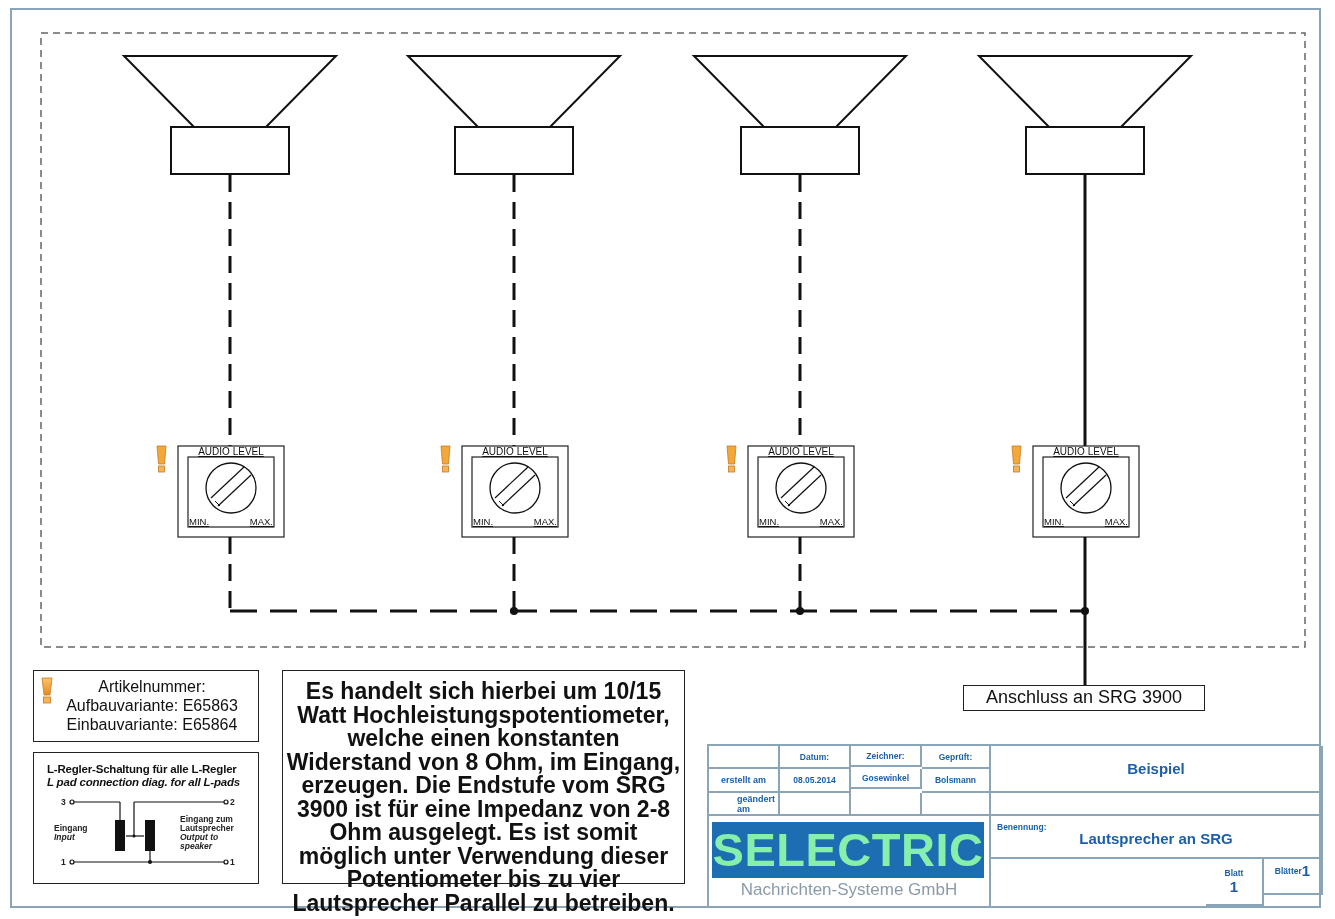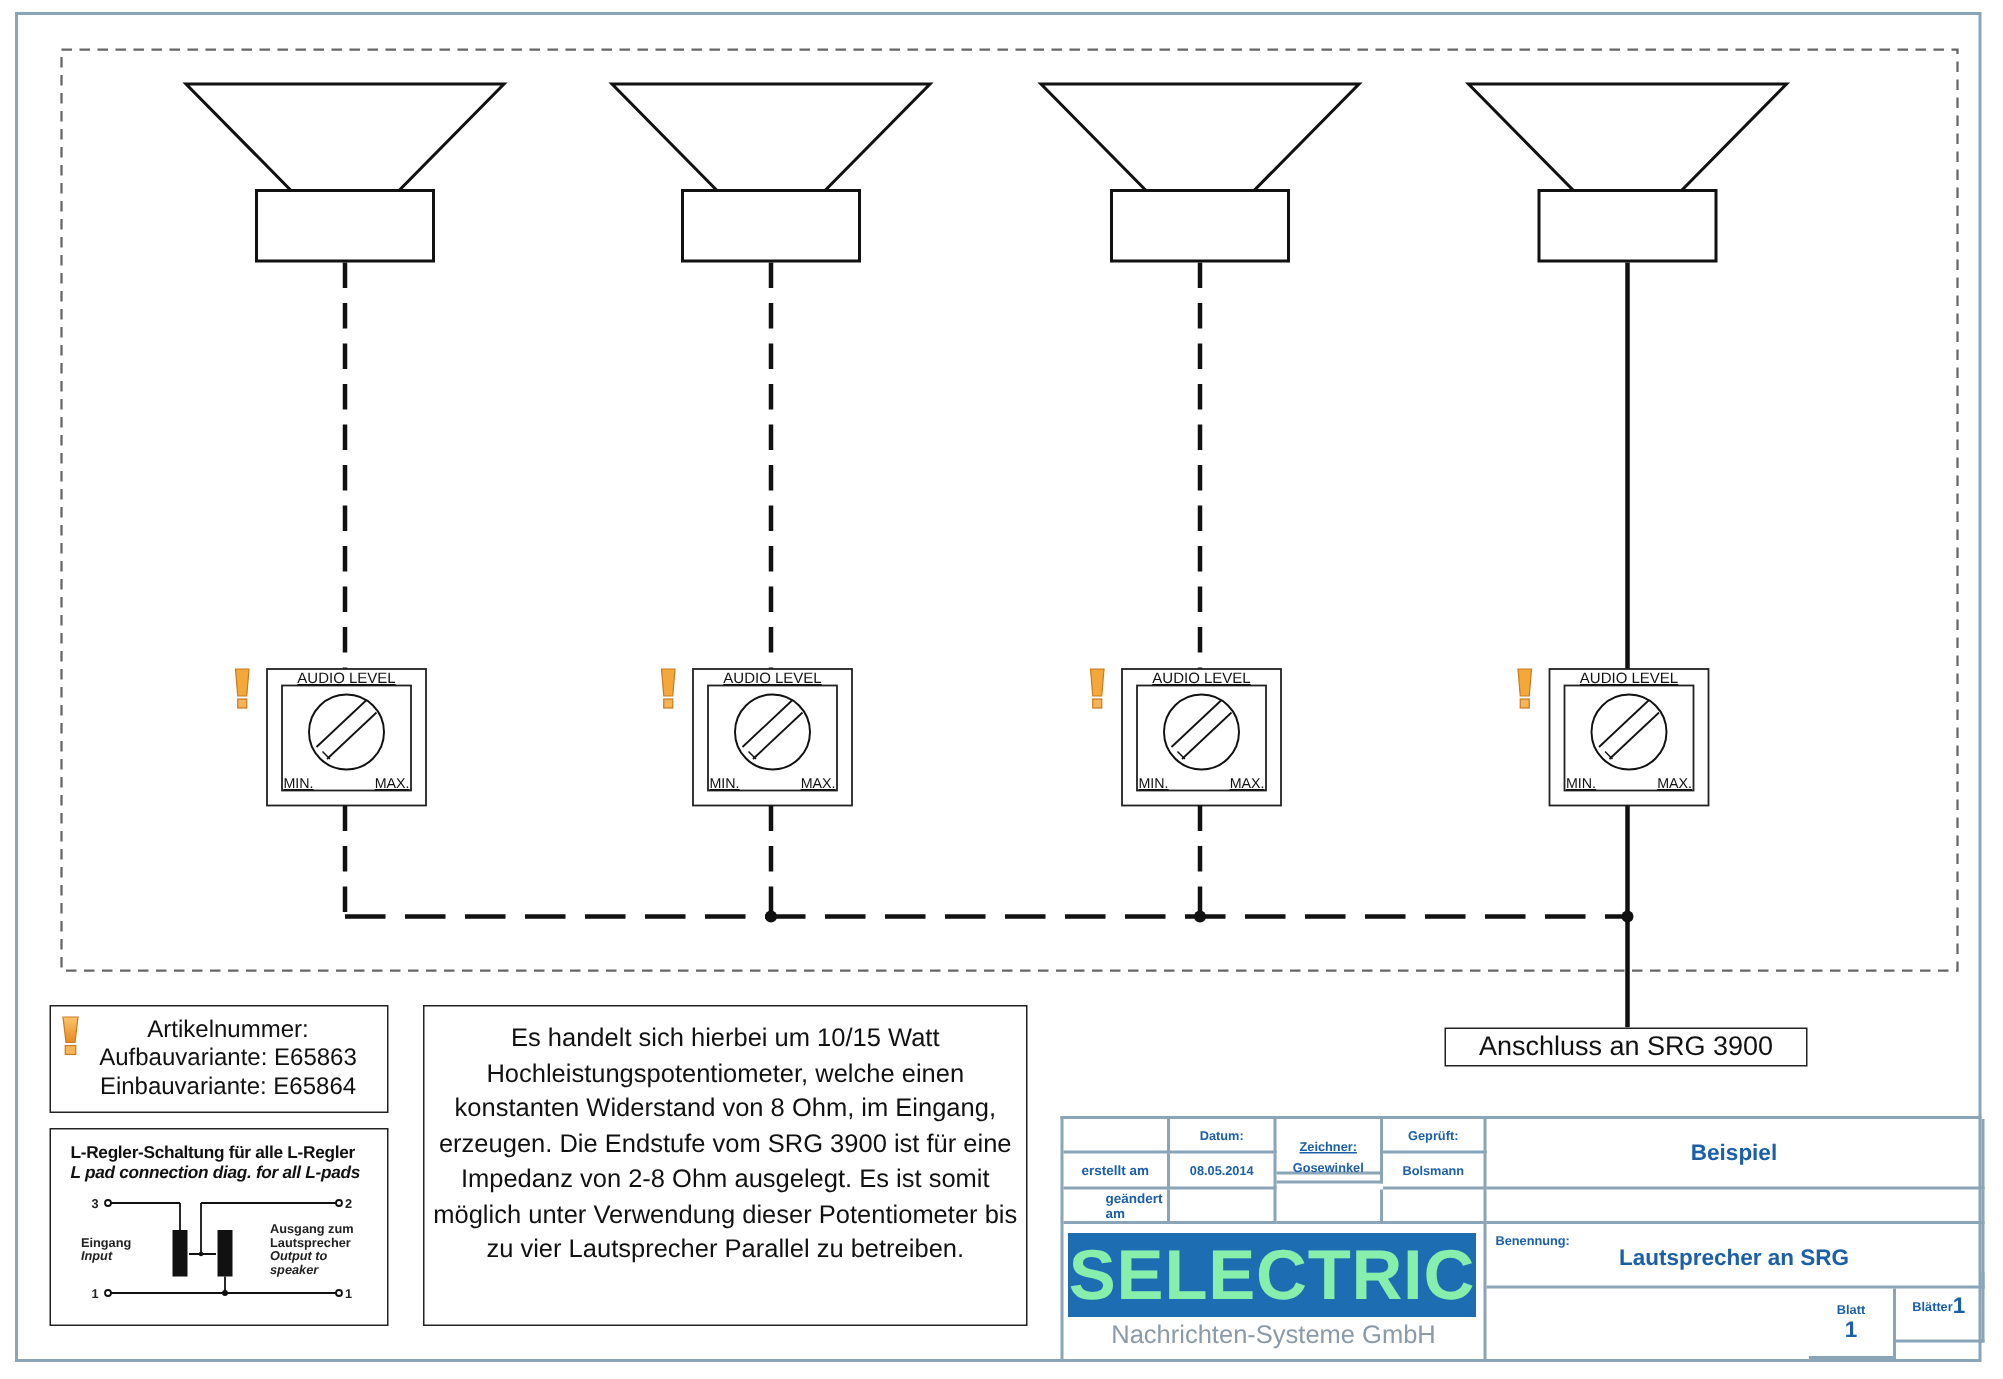--- a/index.html
+++ b/index.html
@@ -6,21 +6,21 @@
   body { width: 1335px; height: 919px; position: relative; overflow: hidden; font-family: "Liberation Sans", sans-serif; }
   .frame { position: absolute; left: 10px; top: 8px; width: 1311px; height: 900px; border: 2px solid #8aa4b8; box-sizing: border-box; }
   svg.diagram { position: absolute; left: 0; top: 0; }
   .box { position: absolute; border: 1.5px solid #222; background: #fff; box-sizing: border-box; color: #111; }
   .artikel { left: 33px; top: 670px; width: 226px; height: 72px; text-align: center; font-size: 16px; line-height: 19px; padding-top: 6px; padding-left: 12px; }
   .artikel .warn { position: absolute; left: 7px; top: 6px; }
   .lpad { left: 33px; top: 752px; width: 226px; height: 132px; }
   .lpad .t1 { position: absolute; left: 13px; top: 10px; font-size: 11.5px; font-weight: bold; letter-spacing: -0.2px; }
   .lpad .t2 { position: absolute; left: 13px; top: 23px; font-size: 11.5px; font-weight: bold; font-style: italic; letter-spacing: -0.2px; }
   .lpad .small { position: absolute; font-size: 8.5px; line-height: 9px; font-weight: bold; color: #222; }
-  .note { left: 282px; top: 670px; width: 403px; height: 214px; text-align: center; font-size: 17px; line-height: 23.5px; padding-top: 9px; }
+  .note { left: 282px; top: 670px; width: 403px; height: 214px; text-align: center; font-size: 23px; line-height: 23.5px; padding-top: 9px; font-weight: bold; }
   .anschluss { left: 963px; top: 685px; width: 242px; height: 26px; text-align: center; font-size: 18px; line-height: 23px; border: 1.2px solid #222; }
   .tb { position: absolute; left: 707px; top: 744px; width: 614px; height: 164px; border: 2px solid #8aa4b8; border-right: none; border-bottom: none; box-sizing: border-box; color: #1b5fa8; }
   .cell { position: absolute; box-sizing: border-box; border-right: 2px solid #8aa4b8; border-bottom: 2px solid #8aa4b8; font-weight: bold; display: flex; align-items: center; justify-content: center; }
   .hdr { font-size: 8.5px; }
   .val { font-size: 8.5px; }
   .lab { font-size: 9px; }
   .logo-wrap { position: absolute; left: 0; top: 70px; width: 282px; height: 92px; border-right: 2px solid #8aa4b8; box-sizing: border-box; }
   .logo { position: absolute; left: 3px; top: 6px; width: 272px; height: 56px; background: #1d6db2; color: #86efac; font-size: 47px; font-weight: bold; text-align: center; line-height: 56px; letter-spacing: 0.5px; }
   .logo-sub { position: absolute; left: 0; top: 64px; width: 280px; text-align: center; color: #8a9aa8; font-size: 17px; }
 </style>
@@ -149,37 +149,37 @@
     <rect x="111" y="67" width="10" height="31" fill="#111"></rect>
     <circle cx="116" cy="109" r="2" fill="#111"></circle>
     <circle cx="100" cy="83" r="1.5" fill="#111"></circle>
   </svg>
   <div class="small" style="left:27px;top:45px;">3</div>
   <div class="small" style="left:196px;top:45px;">2</div>
   <div class="small" style="left:27px;top:105px;">1</div>
   <div class="small" style="left:196px;top:105px;">1</div>
   <div class="small" style="left:20px;top:71px;">Eingang</div>
   <div class="small" style="left:20px;top:80px;font-style:italic;">Input</div>
-  <div class="small" style="left:146px;top:62px;">Ausgang zum</div>
+  <div class="small" style="left:146px;top:62px;">Eingang zum</div>
   <div class="small" style="left:146px;top:71px;">Lautsprecher</div>
   <div class="small" style="left:146px;top:80px;font-style:italic;">Output to</div>
   <div class="small" style="left:146px;top:89px;font-style:italic;">speaker</div>
 </div>
 
 <div class="box note">
   <div>Es handelt sich hierbei um 10/15 Watt Hochleistungspotentiometer, welche einen konstanten Widerstand von 8 Ohm, im Eingang, erzeugen. Die Endstufe vom SRG 3900 ist für eine Impedanz von 2-8 Ohm ausgelegt. Es ist somit möglich unter Verwendung dieser Potentiometer bis zu vier Lautsprecher Parallel zu betreiben.</div>
 </div>
 
 <div class="box anschluss">Anschluss an SRG 3900</div>
 
 <div class="tb">
 
   <div class="cell" style="left:0;top:0;width:71px;height:23px;"></div>
   <div class="cell hdr" style="left:71px;top:0;width:71px;height:23px;">Datum:</div>
-  <div class="cell hdr" style="left:142px;top:0;width:71px;height:37px;text-decoration:underline;">Zeichner:</div>
+  <div class="cell hdr" style="left:142px;top:0;width:71px;height:21px;">Zeichner:</div>
   <div class="cell hdr" style="left:213px;top:0;width:69px;height:23px;">Geprüft:</div>
 
   <div class="cell lab" style="left:0;top:23px;width:71px;height:24px;">erstellt am</div>
   <div class="cell val" style="left:71px;top:23px;width:71px;height:24px;">08.05.2014</div>
   <div class="cell val" style="left:142px;top:23px;width:71px;height:20px;">Gosewinkel</div>
   <div class="cell val" style="left:213px;top:23px;width:69px;height:24px;">Bolsmann</div>
 
   <div class="cell lab" style="left:0;top:47px;width:71px;height:23px;padding-left:28px;">geändert am</div>
   <div class="cell" style="left:71px;top:47px;width:71px;height:23px;"></div>
   <div class="cell" style="left:142px;top:47px;width:71px;height:23px;"></div>

